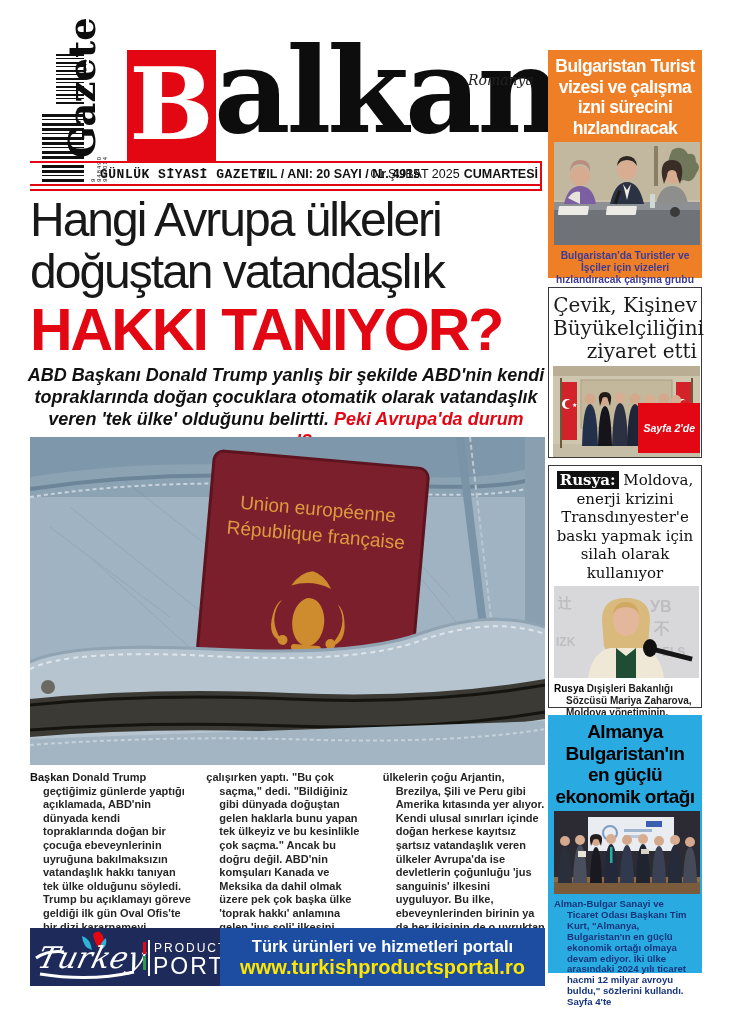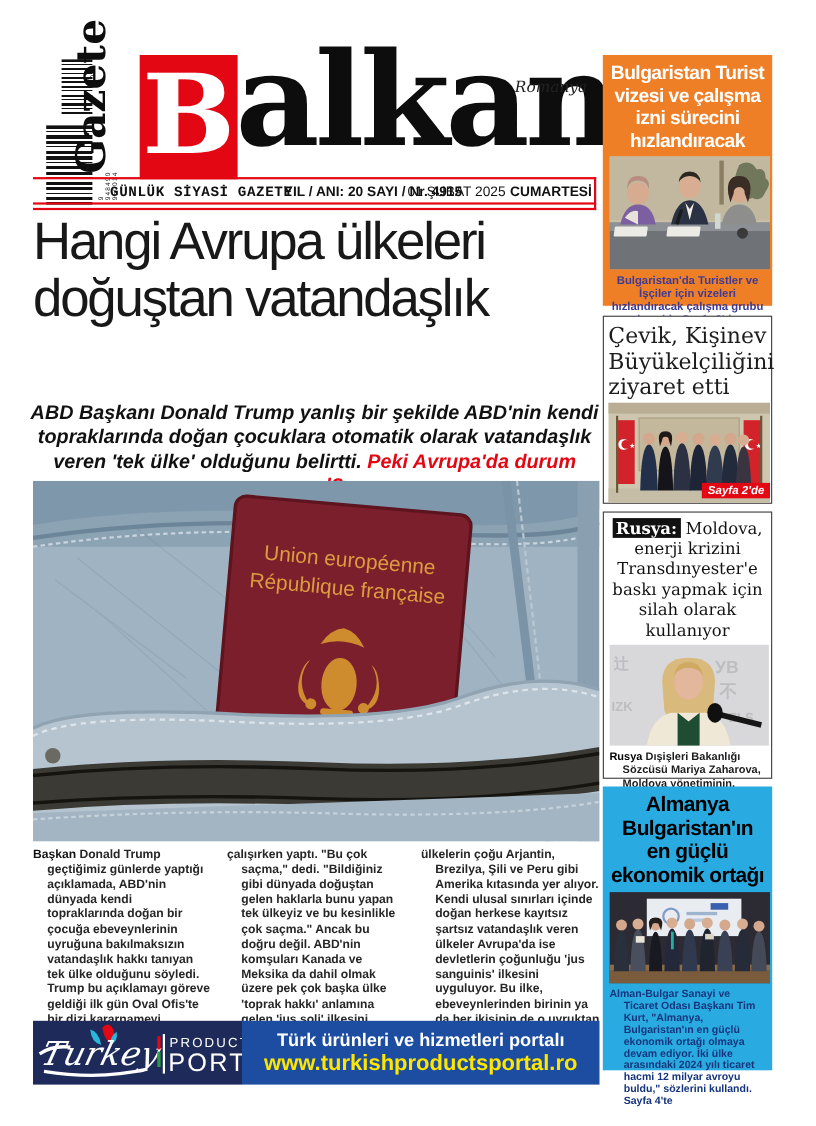--- a/index.html
+++ b/index.html
@@ -77,24 +77,24 @@
   .side-box { position:absolute; left:548px; width:154px; }
   .box-orange { top:50px; height:228px; padding:6px; }
   .box-orange .ttl { color:#fff; font-weight:bold; font-size:17.5px; line-height:20.5px;
     text-align:center; letter-spacing:-0.5px; }
   .box-orange .photo { margin-top:4px; width:146px; height:103px; }
   .box-orange .cap { margin-top:5px; text-align:center; font-weight:bold;
     font-size:10.3px; line-height:12px; color:#3d3b95; }
   .box-white { background:#fff; border:1.5px solid #3a3a3a; }
   .box-cevik { top:287px; height:171px; padding:4px 4px; }
   .box-cevik .ttl { font-family:"DejaVu Serif","Liberation Serif",serif; font-size:20px;
-    line-height:23px; text-align:left; color:#1c1c1c; margin-top:2px; }
+    line-height:23px; text-align:right; color:#1c1c1c; margin-top:2px; }
   .box-cevik .photo { position:relative; margin-top:3px; width:147px; height:91px; }
   .badge { position:absolute; right:0; bottom:4px; color:#fff; font-weight:bold;
-    font-size:10.5px; font-style:italic; padding:1px 5px; }
+    font-size:10.5px; font-style:italic; padding:19px 5px; }
   .box-russia { top:465px; height:243px; padding:5px 5px; }
   .box-russia .ttl { font-family:"DejaVu Serif","Liberation Serif",serif; font-size:15px;
     line-height:18.5px; text-align:center; color:#111; }
   .box-russia .ttl .hi { color:#fff; padding:0 3px; font-weight:bold; }
   .box-russia .photo { margin-top:4px; width:145px; height:92px; }
   .box-russia .cap { margin-top:5px; font-size:10px; line-height:11.8px; color:#1c1c1c;
     font-weight:bold; padding-left:12px; text-indent:-12px; }
   .box-blue { top:715px; height:258px; padding:6px; }
   .box-blue .ttl { color:#000000; font-weight:bold; font-size:19px; line-height:21.5px;
     text-align:center; letter-spacing:-0.5px; }
@@ -124,20 +124,21 @@
   <div class="info-row">
     <span class="tagline">GÜNLÜK SİYASİ GAZETE</span>
     <span class="issue">YIL / ANI: 20 SAYI / Nr. 4915</span>
     <span class="dateline"><span>01 ŞUBAT 2025</span><b>CUMARTESİ</b></span>
   </div>
   <div class="rule-dbl" style="border-color:#e30613;"></div>
   <div class="rule-vert" style="background:#e30613;"></div>
 
   <div class="hl hl1">Hangi Avrupa ülkeleri</div>
   <div class="hl hl2">doğuştan vatandaşlık</div>
+  <div class="hl-red" style="color:#e30613;">HAKKI TANIYOR?</div>
   <div class="deck">
     <span>ABD Başkanı Donald Trump yanlış bir şekilde ABD'nin kendi topraklarında doğan çocuklara otomatik olarak vatandaşlık veren 'tek ülke' olduğunu belirtti.</span>
     <span style="color:#e30613;">Peki Avrupa'da durum nasıl?</span>
   </div>
 
   <div class="main-photo">
     <svg width="515" height="328" viewBox="0 0 515 328" xmlns="http://www.w3.org/2000/svg">
       <rect width="515" height="328" fill="#9fb3c2"></rect>
       <rect y="0" width="515" height="60" fill="#8ca3b4"></rect>
       <path d="M0 40 Q140 18 300 34 T515 26 L515 0 L0 0 Z" fill="#7f97aa"></path>

